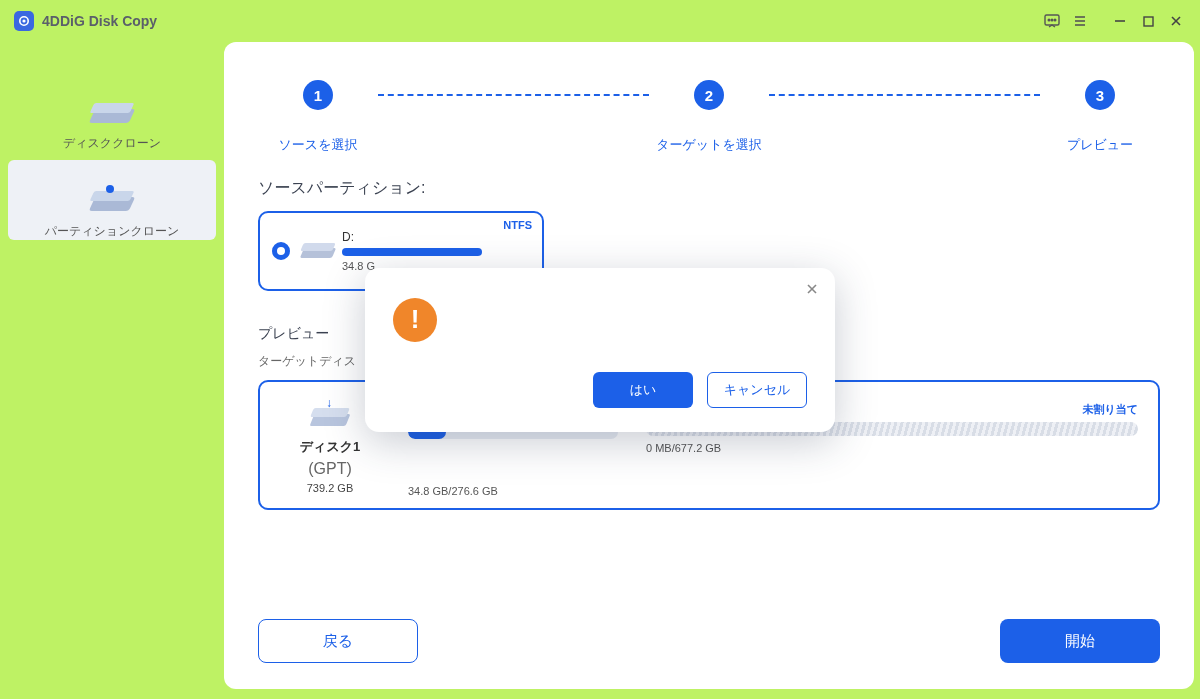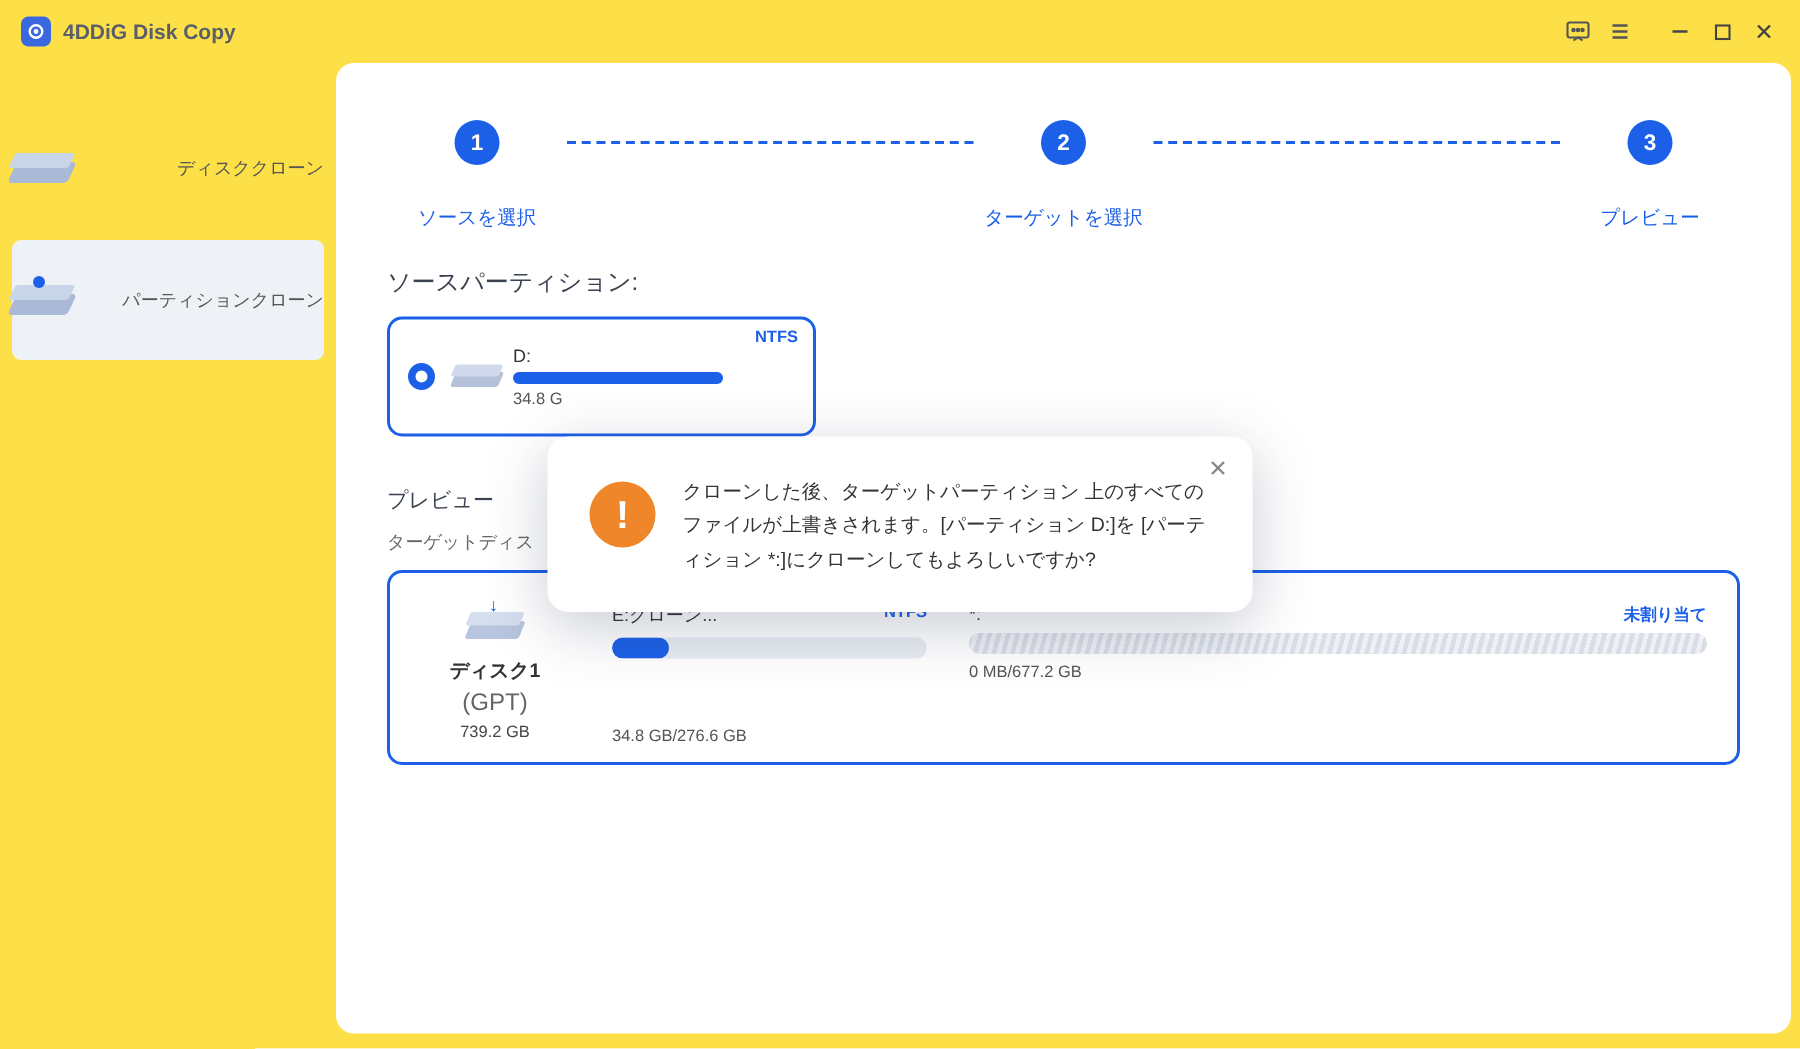--- a/index.html
+++ b/index.html
@@ -1,30 +1,30 @@
 <!DOCTYPE html>
 <html><head>
 <meta charset="utf-8">
 <style>
   * { margin: 0; padding: 0; box-sizing: border-box; font-family: "Segoe UI", "Hiragino Sans", "Meiryo", sans-serif; }
   html, body { width: 1200px; height: 699px; overflow: hidden; background: #f5f7fa; }
-  .window { display: flex; flex-direction: column; width: 100%; height: 100%; background: #fde047; }
+  .window { display: flex; flex-direction: column; width: 100%; height: 100%; background: #bef264; }
   
   .titlebar { height: 42px; display: flex; align-items: center; padding: 0 10px 0 14px; color: #555; }
   .titlebar .logo { width: 20px; height: 20px; border-radius: 5px; background: #3a68e0; display: flex; align-items: center; justify-content: center; margin-right: 8px; }
   .titlebar .logo svg { display:block; }
   .titlebar .title { font-weight: 600; font-size: 14px; color: #5a5f6a; }
   .titlebar .spacer { flex: 1; }
   .titlebar .winbtn { width: 28px; height: 28px; display: flex; align-items: center; justify-content: center; color: #444; cursor: pointer; }
   .titlebar .winbtn svg { display:block; }
   .titlebar .gap { width: 12px; }
   
   .body { flex: 1; display: flex; }
   .sidebar { width: 224px; padding-top: 30px; }
-  .side-item { height: 80px; display: flex; flex-direction: row; align-items: center; justify-content: space-between; gap: 8px; cursor: pointer; border-radius: 6px; margin: 0 8px 8px 8px; }
+  .side-item { height: 80px; display: flex; flex-direction: column; align-items: center; justify-content: flex-end; gap: 8px; cursor: pointer; border-radius: 6px; margin: 0 8px 8px 8px; }
   .side-item.selected { background: #eef1f6; }
   .side-item .icon { width: 40px; height: 28px; position: relative; }
   .disk-shape { width: 40px; height: 14px; background: #aab9d6; border-radius: 3px; transform: skewX(-25deg); position: absolute; top: 10px; }
   .disk-top { width: 40px; height: 10px; background: #c9d6ea; border-radius: 2px; transform: skewX(-25deg); position: absolute; top: 4px; left: 0; }
   .side-dot { width: 8px; height: 8px; border-radius: 50%; background: #1c60e8; position: absolute; left: 14px; top: -2px; }
   .side-item .lbl { font-size: 12px; color: #555; }
   
   .main { flex: 1; position: relative; }
   .card { position: absolute; inset: 0 6px 10px 0; background: #fff; border-radius: 12px; padding: 28px 34px 26px 34px; display: flex; flex-direction: column; }
   
@@ -212,32 +212,39 @@
             <div class="pc-size">34.8 GB/276.6 GB</div>
           </div>
           <div class="unalloc">
             <div class="un-title">*:</div>
             <div class="un-badge">未割り当て</div>
             <div class="un-bar"></div>
             <div class="un-size">0 MB/677.2 GB</div>
           </div>
         </div>
 
+        <div class="actions">
+          <div class="btn btn-outline">戻る</div>
+          <div class="btn btn-primary">開始</div>
+        </div>
 
       </div>
     </div>
   </div>
 </div>
 
 <div class="overlay">
   <div class="modal">
     <div class="close">
       <svg width="14" height="14" viewBox="0 0 14 14" stroke="#888" stroke-width="1.6">
           <line x1="3" y1="3" x2="11" y2="11"></line>
           <line x1="11" y1="3" x2="3" y2="11"></line>
         </svg>
     </div>
     <div class="mrow">
       <div class="warn-circle">!</div>
-      <div class="msg">クローンした後、ターゲットパーティション 上のすべてのファイルが上書きされます。[パーティション D:]を [パーティション *:]にクローンしてもよろしいですか?</div>
+    </div>
+    <div class="mbtns">
+      <div class="mbtn mbtn-primary">はい</div>
+      <div class="mbtn mbtn-outline">キャンセル</div>
     </div>
   </div>
 </div>
 
 </body></html>

